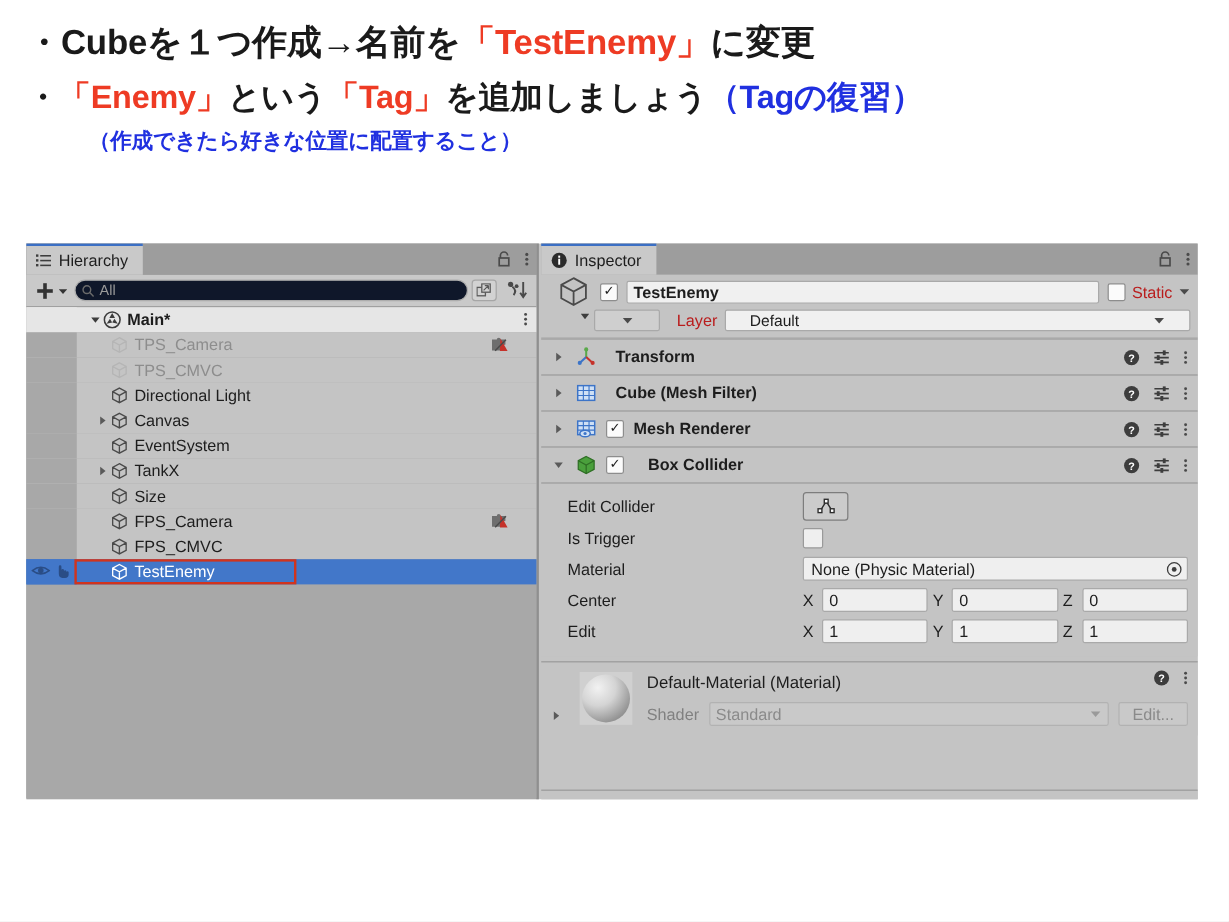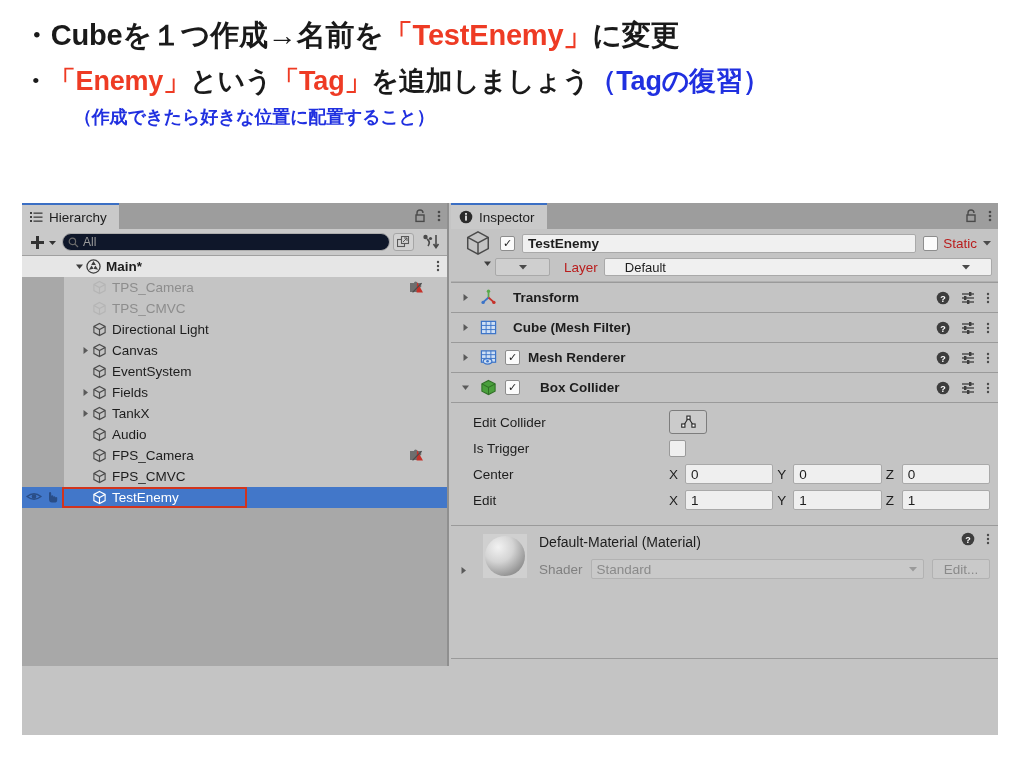--- a/index.html
+++ b/index.html
@@ -20,21 +20,21 @@
   .l1 { position: absolute; left: 22px; top: 16px; font-size: 29px; color: #1a1a1a; }
   .l2 { position: absolute; left: 22px; top: 63px; font-size: 27px; color: #1a1a1a; }
   .l3 { position: absolute; left: 30px; top: 105px; font-size: 18px; color: #2030e0; margin-left: 44px; }
   .red  { color: #ee3b24; }
   .blue { color: #2030e0; }
 
   
   .unity {
     position: absolute;
     left: 22px; top: 203px;
-    width: 976px; height: 532px;
+    width: 976px; height: 463px;
     background: #c4c4c4;
     font-family: "Liberation Sans", "DejaVu Sans", sans-serif;
     font-size: 13px;
     color: #1d1d1d;
   }
 
   
   .hier {
     position: absolute; left: 0; top: 0;
     width: 427px; height: 463px;
@@ -430,63 +430,47 @@
         <div class="rowbody" style="left:70px;">
           <span class="cubeic">
             <svg width="15" height="15" viewBox="0 0 16 16">
                 <path d="M8 1.5 L14 4.7 V11.3 L8 14.5 L2 11.3 V4.7 Z M2 4.7 L8 8 L14 4.7 M8 8 V14.5" fill="none" stroke="#4a4a4a" stroke-width="1.2"></path>
               </svg>
           </span>
           <span>EventSystem</span>
         </div>
       </div>
 
+
       <div class="row norm">
         <div class="gutter"></div>
         <div class="rowbody" style="left:56px;">
           <span class="twisty">
             <svg width="9" height="9" viewBox="0 0 9 9">
                 <path d="M2.5 1 L7 4.5 L2.5 8 Z" fill="#5a5a5a"></path>
               </svg>
           </span>
           <span class="cubeic">
             <svg width="15" height="15" viewBox="0 0 16 16">
                 <path d="M8 1.5 L14 4.7 V11.3 L8 14.5 L2 11.3 V4.7 Z M2 4.7 L8 8 L14 4.7 M8 8 V14.5" fill="none" stroke="#4a4a4a" stroke-width="1.2"></path>
               </svg>
           </span>
-          <span>Fields</span>
+          <span>TankX</span>
         </div>
       </div>
 
       <div class="row norm">
         <div class="gutter"></div>
-        <div class="rowbody" style="left:56px;">
-          <span class="twisty">
-            <svg width="9" height="9" viewBox="0 0 9 9">
-                <path d="M2.5 1 L7 4.5 L2.5 8 Z" fill="#5a5a5a"></path>
-              </svg>
-          </span>
+        <div class="rowbody" style="left:70px;">
           <span class="cubeic">
             <svg width="15" height="15" viewBox="0 0 16 16">
                 <path d="M8 1.5 L14 4.7 V11.3 L8 14.5 L2 11.3 V4.7 Z M2 4.7 L8 8 L14 4.7 M8 8 V14.5" fill="none" stroke="#4a4a4a" stroke-width="1.2"></path>
               </svg>
           </span>
-          <span>TankX</span>
-        </div>
-      </div>
-
-      <div class="row norm">
-        <div class="gutter"></div>
-        <div class="rowbody" style="left:70px;">
-          <span class="cubeic">
-            <svg width="15" height="15" viewBox="0 0 16 16">
-                <path d="M8 1.5 L14 4.7 V11.3 L8 14.5 L2 11.3 V4.7 Z M2 4.7 L8 8 L14 4.7 M8 8 V14.5" fill="none" stroke="#4a4a4a" stroke-width="1.2"></path>
-              </svg>
-          </span>
-          <span>Audio</span>
+          <span>Size</span>
         </div>
       </div>
 
       <div class="row norm">
         <div class="gutter"></div>
         <div class="rowbody" style="left:70px;">
           <span class="cubeic">
             <svg width="15" height="15" viewBox="0 0 16 16">
                 <path d="M8 1.5 L14 4.7 V11.3 L8 14.5 L2 11.3 V4.7 Z M2 4.7 L8 8 L14 4.7 M8 8 V14.5" fill="none" stroke="#4a4a4a" stroke-width="1.2"></path>
               </svg>
@@ -807,20 +791,32 @@
             <rect x="12.6" y="10.6" width="3.4" height="3.4" fill="#ffffff" stroke="#2b2b2b" stroke-width="1.2"></rect>
           </svg>
         </span>
       </div>
 
       <div class="prow">
         <span class="pname">Is Trigger</span>
         <span class="trigcb"></span>
       </div>
 
+      <div class="prow">
+        <span class="pname">Material</span>
+        <span class="objfield">
+          <span>None (Physic Material)</span>
+          <span>
+            <svg width="13" height="13" viewBox="0 0 13 13">
+                <circle cx="6.5" cy="6.5" r="5.6" fill="none" stroke="#3d3d3d" stroke-width="1.1"></circle>
+                <circle cx="6.5" cy="6.5" r="2" fill="#3d3d3d"></circle>
+              </svg>
+          </span>
+        </span>
+      </div>
 
       <div class="prow">
         <span class="pname">Center</span>
         <span class="vec">
           <span class="axis">X</span>
           <span class="numfield">
               <span>0</span>
             </span>
           <span class="axis">Y</span>
           <span class="numfield">

